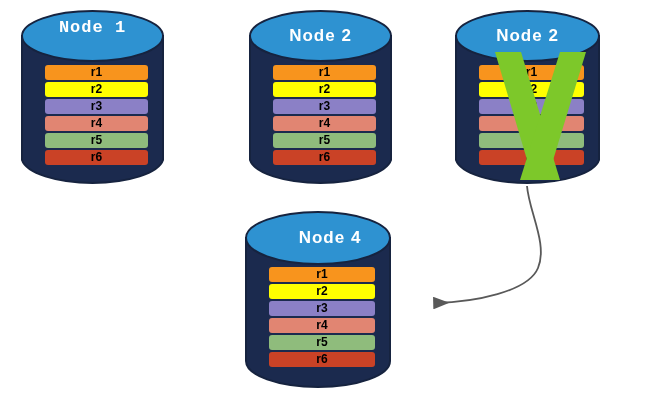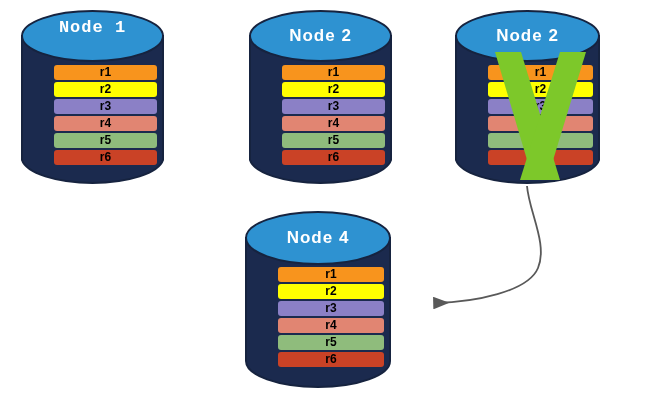--- a/index.html
+++ b/index.html
@@ -30,21 +30,21 @@
     width: 100%;
     text-align: center;
     color: #ffffff;
     font-weight: bold;
     font-size: 17px;
     letter-spacing: 1px;
     white-space: nowrap;
   }
   .records {
     position: absolute;
-    left: 13px;
+    left: 4px;
     width: 100%;
   }
   .record {
     position: relative;
     height: 15px;
     margin: 0 auto 2px auto;
     border-radius: 3px;
     text-align: center;
     color: #000000;
     font-size: 12px;
@@ -125,21 +125,21 @@
         <polygon points="105,42 131,42 92,170 65,170"></polygon>
       </g>
     </svg>
   </div>
 
   <div class="node" id="node-4-el" style="left: 245px; top: 211px; width: 146px; height: 177px;">
     <svg class="cyl" width="146" height="177" viewBox="0 0 146 177" aria-hidden="true">
       <path class="cyl-body" d="M1,27 L1,150 A72,26 0 0 0 145,150 L145,27 Z" fill="#1B2A4E" stroke="#16233F" stroke-width="2"></path>
       <ellipse class="cyl-top" cx="73" cy="27" rx="72" ry="26" fill="#2E92D1" stroke="#16233F" stroke-width="2"></ellipse>
     </svg>
-    <div class="node-title" style="top: 17px;">Node  4</div>
+    <div class="node-title" style="top: 17px; padding-left: 12px;">Node  4</div>
     <div class="records" style="top: 56px;">
         <div class="record" style="background: rgb(248, 148, 29); width: 106px;"><span>r1</span></div>
         <div class="record" style="background: rgb(255, 255, 0); width: 106px;"><span>r2</span></div>
         <div class="record" style="background: rgb(139, 128, 198); width: 106px;"><span>r3</span></div>
         <div class="record" style="background: rgb(225, 133, 114); width: 106px;"><span>r4</span></div>
         <div class="record" style="background: rgb(143, 188, 124); width: 106px;"><span>r5</span></div>
         <div class="record" style="background: rgb(202, 66, 38); width: 106px;"><span>r6</span></div>
       </div>
   </div>
 

